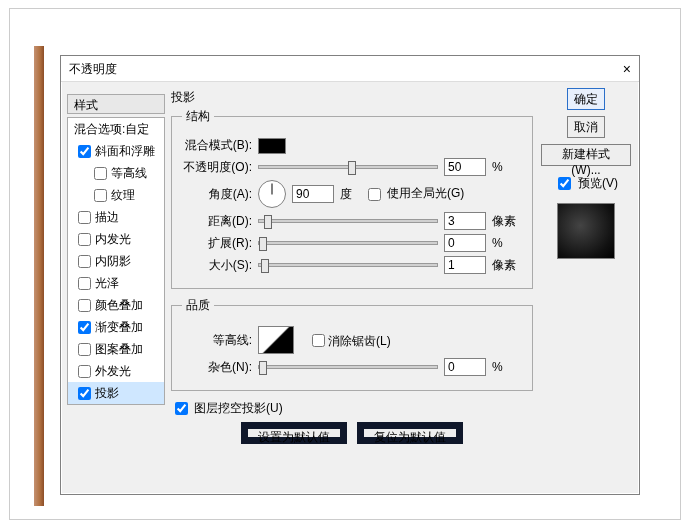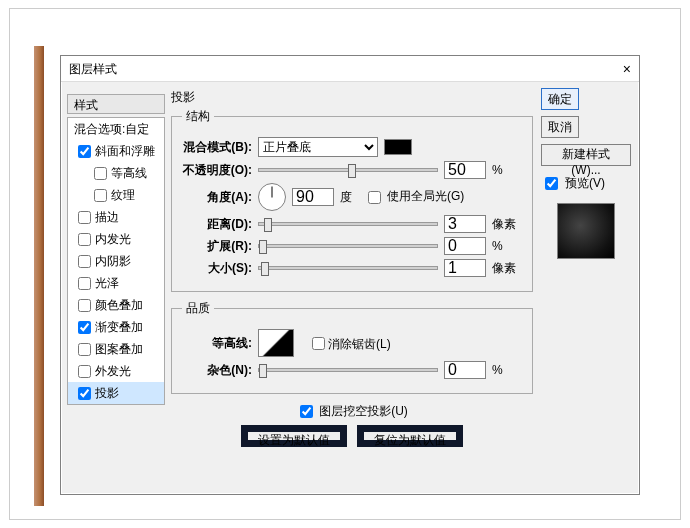--- a/index.html
+++ b/index.html
@@ -21,51 +21,51 @@
   .style-list .row.sel { background: #cfe7ff; }
   .style-list input[type=checkbox] { margin-right: 4px; vertical-align: middle; }
   .style-list .blend { padding-left: 6px; }
 
   
   .mid-col { flex: 1; padding: 6px 6px 6px 2px; }
   .section-title { height: 18px; line-height: 18px; margin-bottom: 2px; }
   fieldset { border: 1px solid #aaa; margin: 0 0 8px 0; padding: 8px 10px 10px 10px; }
   fieldset legend { padding: 0 4px; font-family: Liberation Serif, serif; }
   .fr { display: flex; align-items: center; margin: 4px 0; gap: 6px; }
-  .lbl { width: 70px; text-align: right; font-weight: bold; }
+  .lbl { width: 70px; text-align: right; }
   .lbl-auto { text-align: right; }
   select.dd { height: 20px; border: 1px solid #808080; background: #fff; font-size: 12px; }
   .swatch { width: 28px; height: 16px; background: #000; border: 1px solid #808080; }
   .slider { height: 4px; background: #d0d0d0; border: 1px solid #999; position: relative; flex: 1; }
   .slider .thumb { position: absolute; top: -5px; width: 8px; height: 14px; background: #e8e8e8; border: 1px solid #666; }
-  .num { width: 42px; height: 18px; border: 1px solid #808080; background: #fff; font-size: 16px; padding: 0 3px; }
+  .num { width: 42px; height: 18px; border: 1px solid #808080; background: #fff; font-size: 12px; padding: 0 3px; }
   .unit { width: 30px; }
   .angle-dial { width: 28px; height: 28px; border: 1px solid #808080; border-radius: 50%; background: #fff; position: relative; }
   .angle-dial::after { content: ""; position: absolute; left: 49%; top: 49%; width: 11px; height: 1px; background: #000; transform: rotate(-90deg); transform-origin: left center; }
   .contour-box { width: 36px; height: 28px; border: 1px solid #808080; background: linear-gradient(135deg, #fff 0%, #fff 48%, #000 52%, #000 100%); }
   .btn-sm { height: 22px; padding: 0 10px; border: 7px solid #0f172a; background: #eee; cursor: pointer; font-size: 12px; }
   .btn-row { display: flex; gap: 10px; justify-content: center; margin-top: 2px; }
 
   
-  .right-col { width: 100px; padding: 6px 8px 6px 2px; display: flex; flex-direction: column; gap: 6px; align-items: flex-start; }
+  .right-col { width: 100px; padding: 6px 8px 6px 2px; display: flex; flex-direction: column; gap: 6px; align-items: center; }
   .rbtn { height: 22px; border: 1px solid #808080; background: #eee; cursor: pointer; font-size: 12px; }
   .rbtn.primary { border: 1px solid #2a6fc9; background: #e8f0fc; }
   .preview-ck { display: flex; align-items: center; gap: 4px; justify-content: center; margin-top: 2px; }
   .preview-box { width: 58px; height: 56px; margin: 4px auto 0; border: 1px solid #808080; background: radial-gradient(circle at 40% 40%, #444 0%, #111 70%, #000 100%); }
 </style>
 </head>
 <body>
 
 <div class="canvas">
   <div class="outer-frame"></div>
   <div class="photo-edge"></div>
 
   <div class="dlg">
     <div class="dlg-title">
-      <span>图层样式</span>
+      <span>不透明度</span>
       <span class="close">×</span>
     </div>
 
     <div class="dlg-body">
 
       <div class="left-col">
         <div class="left-head">样式</div>
         <div class="style-list">
           <div class="row blend">
             <span>混合选项:自定</span>
@@ -89,23 +89,20 @@
       </div>
 
       <div class="mid-col">
         <div class="section-title">投影</div>
 
         <fieldset>
           <legend>结构</legend>
 
           <div class="fr">
             <span class="lbl">混合模式(B):</span>
-            <select class="dd" style="width:120px">
-              <option>正片叠底</option>
-            </select>
             <div class="swatch"></div>
           </div>
 
           <div class="fr">
             <span class="lbl">不透明度(O):</span>
             <div class="slider">
                 <div class="thumb" style="left:50%"></div>
               </div>
             <input class="num" value="50" style="">
             <span class="unit">%</span>
@@ -165,21 +162,21 @@
           <div class="fr">
             <span class="lbl">杂色(N):</span>
             <div class="slider">
                 <div class="thumb" style="left:0%"></div>
               </div>
             <input class="num" value="0" style="">
             <span class="unit">%</span>
           </div>
         </fieldset>
 
-        <div class="fr" style="justify-content:center">
+        <div class="fr" style="justify-content:flex-start">
           <label style="display:flex;align-items:center;gap:3px">
             <input type="checkbox" checked="" style="">
             <span>图层挖空投影(U)</span>
           </label>
         </div>
 
         <div class="btn-row">
           <button class="btn-sm">设置为默认值</button>
           <button class="btn-sm">复位为默认值</button>
         </div>

